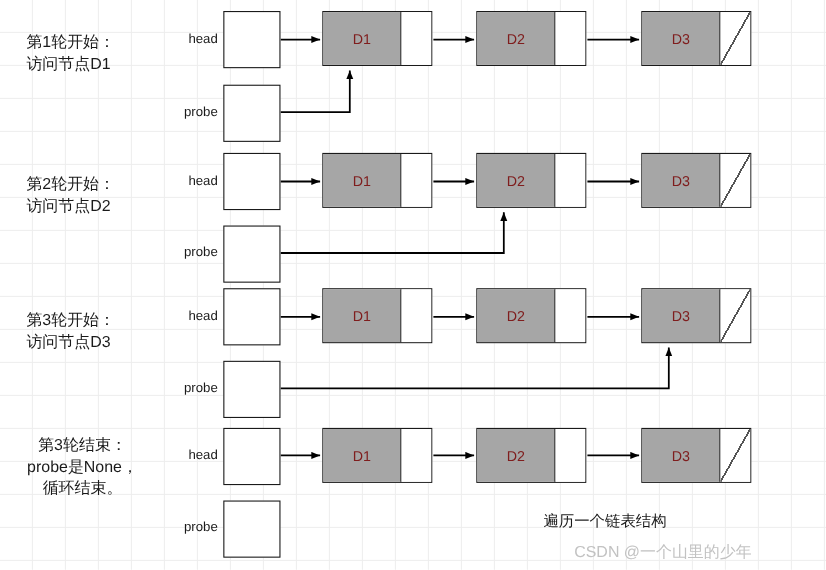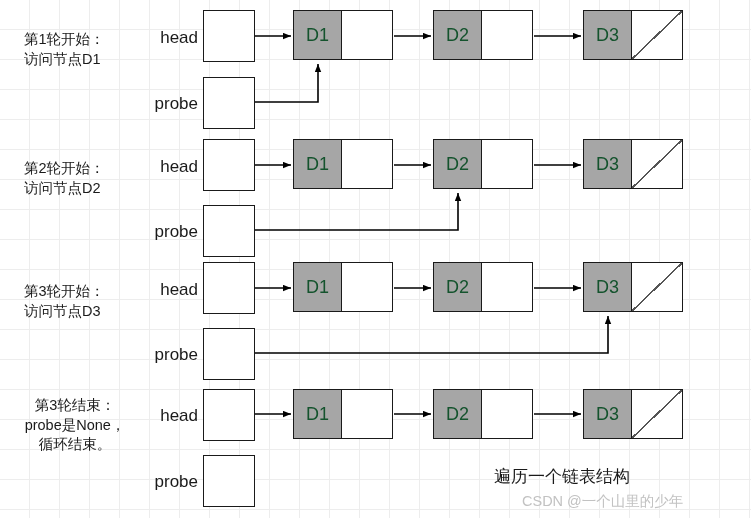--- a/index.html
+++ b/index.html
@@ -35,42 +35,42 @@
   
   .ptr-box {
     position: absolute;
     background: #ffffff;
     border: 1.6px solid #1a1a1a;
     box-sizing: border-box;
   }
   .ptr-label {
     position: absolute;
     text-align: right;
-    font-size: 17px;
+    font-size: 12px;
     color: #1a1a1a;
     line-height: 1;
     white-space: nowrap;
   }
   
   .node {
     position: absolute;
     display: flex;
     box-sizing: border-box;
     border: 1.6px solid #1a1a1a;
     background: #ffffff;
   }
   .node-data {
-    width: 48px;
+    width: 71px;
     background: #a6a6a6;
     border-right: 1.6px solid #1a1a1a;
     display: flex;
     align-items: center;
     justify-content: center;
-    font-size: 18px;
-    color: #14532d;
+    font-size: 13px;
+    color: #7f1d1d;
     box-sizing: border-box;
   }
   .node-next {
     flex: 1;
     position: relative;
     background: #ffffff;
     box-sizing: border-box;
   }
   .node-next.nil::after {
     content: "";
@@ -91,21 +91,21 @@
     position: absolute;
     font-size: 14.5px;
     color: #1a1a1a;
     line-height: 1.35;
     white-space: pre;
   }
   .caption.center { text-align: center; }
   
   .footnote {
     position: absolute;
-    font-size: 17px;
+    font-size: 14px;
     color: #1a1a1a;
     white-space: nowrap;
   }
   .watermark {
     position: absolute;
     font-size: 14.5px;
     color: #c2c2c2;
     white-space: nowrap;
   }
 </style>

